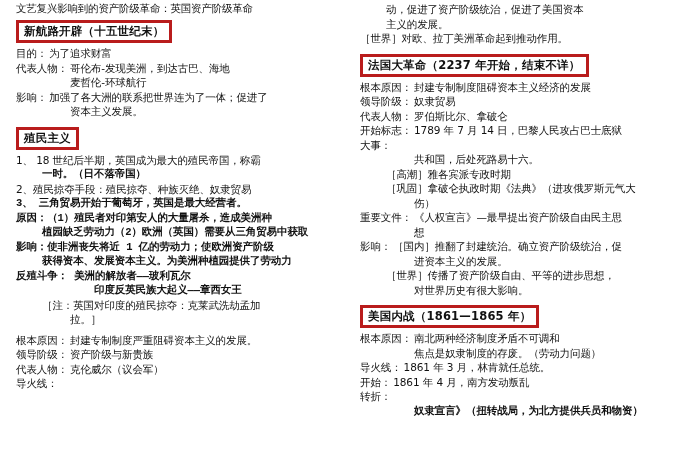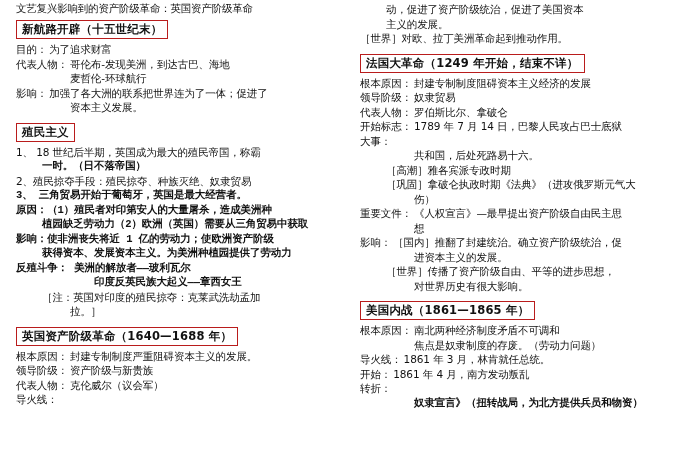--- a/index.html
+++ b/index.html
@@ -37,21 +37,21 @@
     white-space: nowrap;
     overflow: hidden;
     margin-bottom: 3px;
     letter-spacing: -0.2px;
   }
 
   .section { margin-bottom: 6px; }
 
   .sec-title {
     display: inline-block;
-    border: 1px solid #b91c1c;
+    border: 3px solid #b91c1c;
     padding: 1px 5px 2px 5px;
     font-size: 11.5px;
     font-weight: bold;
     line-height: 14px;
     margin: 2px 0 3px 0;
     background: #fff;
     letter-spacing: 0.2px;
   }
 
   .row {
@@ -116,21 +116,20 @@
       <div class="plain ind bold">植园缺乏劳动力（2）欧洲（英国）需要从三角贸易中获取</div>
       <div class="plain bold">影响：使非洲丧失将近 1 亿的劳动力；使欧洲资产阶级</div>
       <div class="plain ind bold">获得资本、发展资本主义。为美洲种植园提供了劳动力</div>
       <div class="plain bold">反殖斗争：     美洲的解放者——玻利瓦尔</div>
       <div class="plain ind3 bold">印度反英民族大起义——章西女王</div>
       <div class="plain ind">［注：英国对印度的殖民掠夺：克莱武洗劫孟加</div>
       <div class="plain ind2">拉。］</div>
     </div>
 
     <div class="section">
-      <div class="sec-title">英国资产阶级革命（1640—1688 年）</div>
       <div class="row">
         <span class="lbl">根本原因：</span>
         <span class="val">封建专制制度严重阻碍资本主义的发展。</span>
       </div>
       <div class="row">
         <span class="lbl">领导阶级：</span>
         <span class="val">资产阶级与新贵族</span>
       </div>
       <div class="row">
         <span class="lbl">代表人物：</span>
@@ -145,21 +144,21 @@
 
   <div class="col right">
 
     <div class="section">
       <div class="plain ind">动，促进了资产阶级统治，促进了美国资本</div>
       <div class="plain ind">主义的发展。</div>
       <div class="plain">［世界］对欧、拉丁美洲革命起到推动作用。</div>
     </div>
 
     <div class="section">
-      <div class="sec-title">法国大革命（1249 年开始，结束不详）</div>
+      <div class="sec-title">法国大革命（2237 年开始，结束不详）</div>
       <div class="row">
         <span class="lbl">根本原因：</span>
         <span class="val">封建专制制度阻碍资本主义经济的发展</span>
       </div>
       <div class="row">
         <span class="lbl">领导阶级：</span>
         <span class="val">奴隶贸易</span>
       </div>
       <div class="row">
         <span class="lbl">代表人物：</span>

